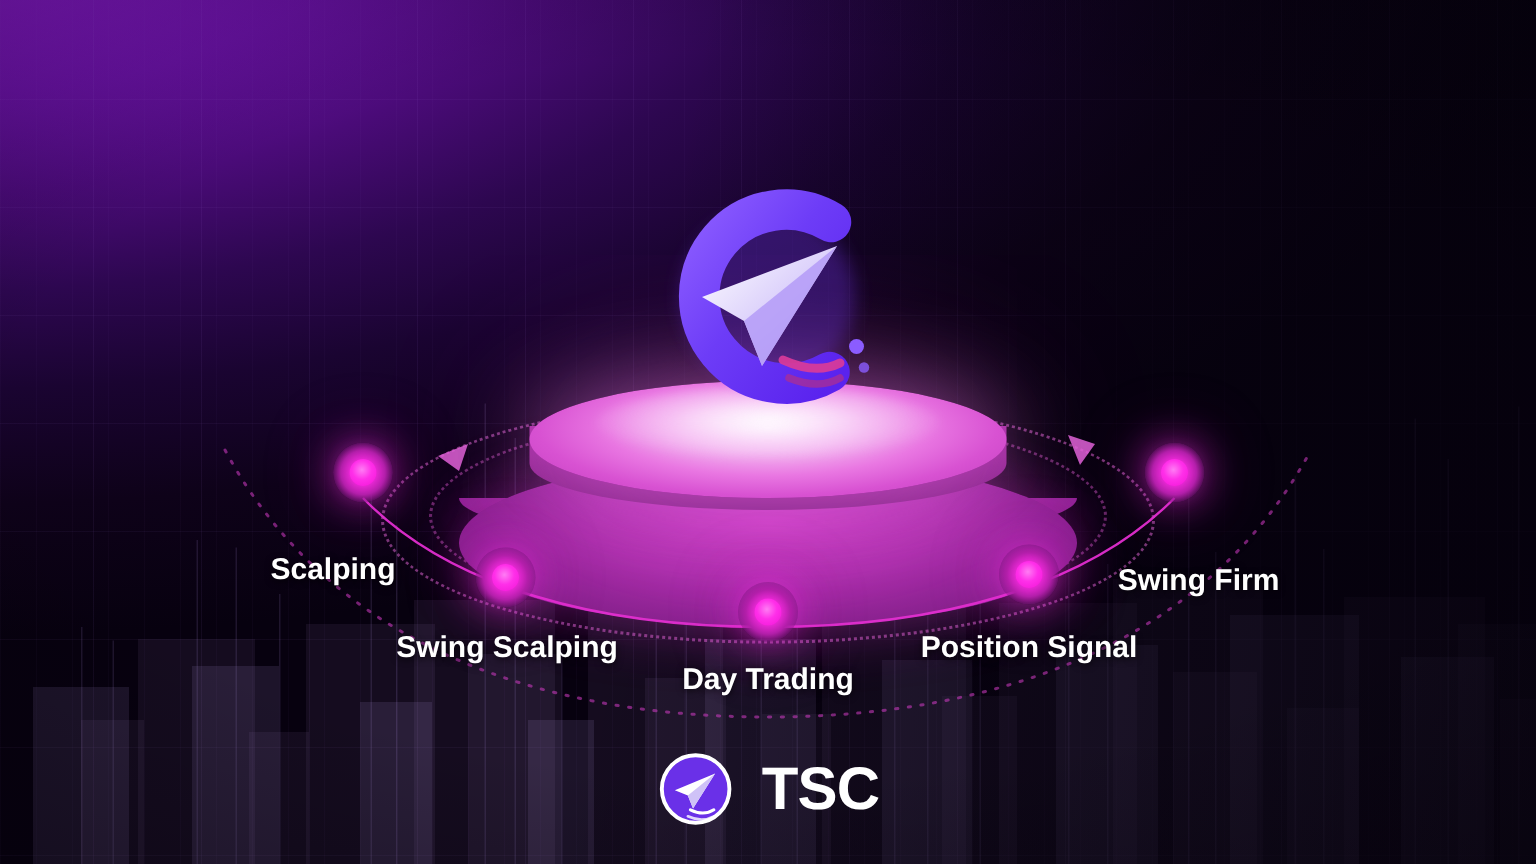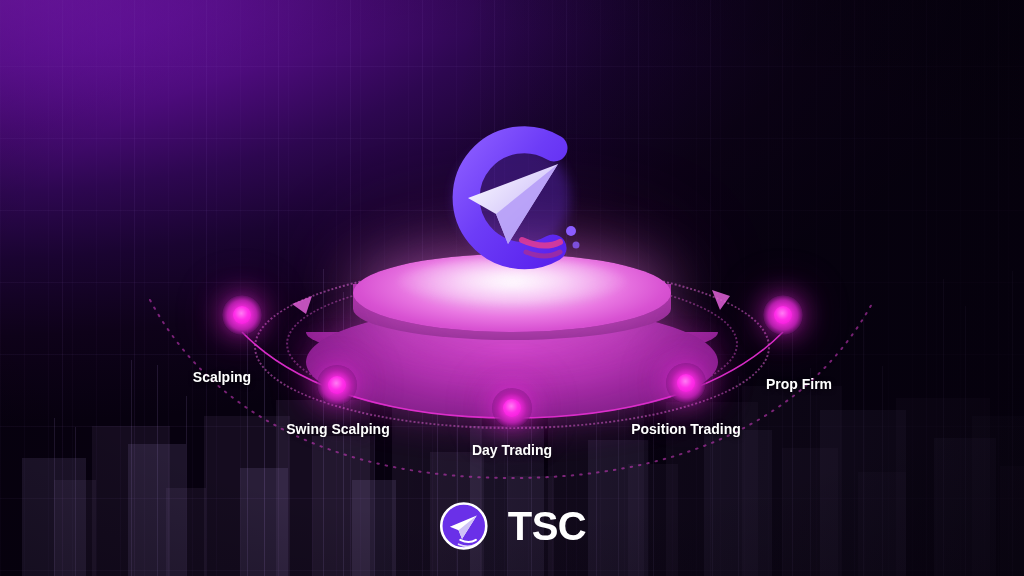--- a/index.html
+++ b/index.html
@@ -135,21 +135,21 @@
     background:radial-gradient(circle at 46% 40%, #ff7cf4 0%, #ff2fe9 45%, #f016d6 100%);
     box-shadow:0 0 16px rgba(255,60,240,0.95);
   }
   .node.sm { width:40px; height:40px; }
   .node.sm::after { width:18px; height:18px; }
 
   .nlabel {
     position:absolute;
     transform:translateX(-50%);
     color:#ffffff;
-    font-size:14px; font-weight:bold;
+    font-size:20px; font-weight:bold;
     white-space:nowrap;
     text-shadow:0 1px 5px rgba(0,0,0,0.75);
   }
 
   
   .brand {
     position:absolute; left:50%; top:500px;
     transform:translateX(-50%);
     display:flex; align-items:center; gap:18px;
   }
@@ -281,23 +281,23 @@
   </svg>
 
   <div id="nodes">
       <div class="node sm" style="left: 242px; top: 315px;"></div>
       <div class="nlabel" style="left: 222px; top: 369px;">Scalping</div>
       <div class="node sm" style="left: 337px; top: 385px;"></div>
       <div class="nlabel" style="left: 338px; top: 421px;">Swing Scalping</div>
       <div class="node sm" style="left: 512px; top: 408px;"></div>
       <div class="nlabel" style="left: 512px; top: 442px;">Day Trading</div>
       <div class="node sm" style="left: 686px; top: 383px;"></div>
-      <div class="nlabel" style="left: 686px; top: 421px;">Position Trading</div>
+      <div class="nlabel" style="left: 686px; top: 421px;">Position Signal</div>
       <div class="node sm" style="left: 783px; top: 315px;"></div>
-      <div class="nlabel" style="left: 799px; top: 376px;">Prop Firm</div>
+      <div class="nlabel" style="left: 799px; top: 376px;">Swing Firm</div>
     </div>
 
   <div class="brand">
     <svg class="brand-mark" viewBox="0 0 60 60">
       <circle cx="30" cy="30" r="26" fill="#6a30e8"></circle>
       <circle cx="30" cy="30" r="26" fill="none" stroke="#ffffff" stroke-width="3"></circle>
       <path d="M14 31 L45 18 L28 45 L24 35 Z" fill="#ffffff"></path>
       <path d="M45 18 L24 35 L28 45 Z" fill="#cfc2f7"></path>
       <path d="M26 46 q10 5 18 0" fill="none" stroke="#ffffff" stroke-width="2.4" stroke-linecap="round"></path>
       <path d="M24 51 q11 5 20 0" fill="none" stroke="#ffffff" stroke-width="2" stroke-linecap="round" opacity="0.8"></path>

